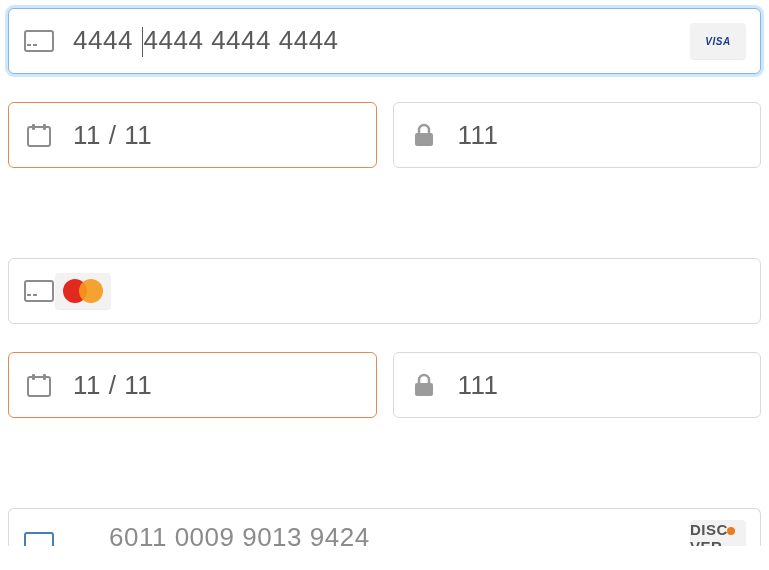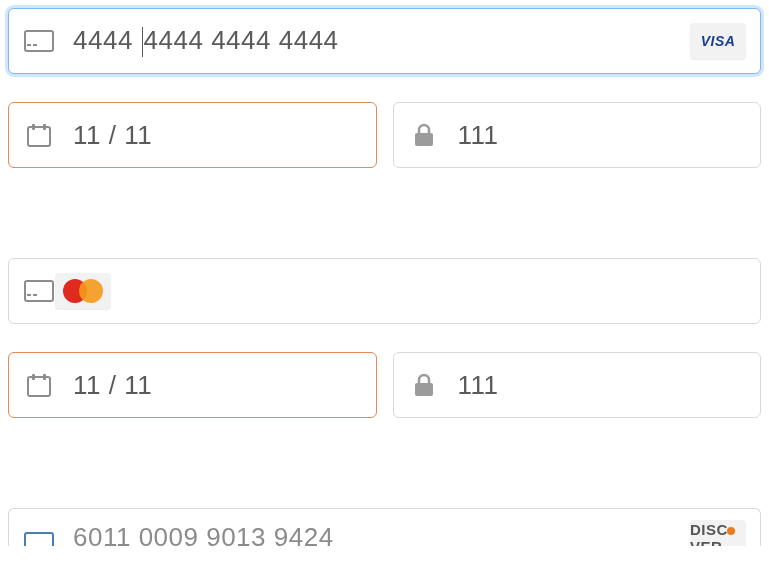--- a/index.html
+++ b/index.html
@@ -73,21 +73,21 @@
       align-items: center;
       justify-content: center;
       flex-shrink: 0;
       background: #f2f2f2;
       box-shadow: 0 1px 1px rgba(0,0,0,0.08);
     }
     .brand-visa {
       font-family: Arial, sans-serif;
       font-weight: 800;
       font-style: italic;
-      font-size: 14px;
+      font-size: 10px;
       color: #1a3d8f;
       letter-spacing: 0.5px;
     }
     .brand-mc {
       position: relative;
       width: 40px;
       height: 24px;
     }
     .mc-left, .mc-right {
       position: absolute;
@@ -191,21 +191,21 @@
           <rect x="2" y="11" width="18" height="13" rx="2" fill="#9b9b9b"></rect>
           <path d="M6 11 V8 a5 5 0 0 1 10 0 V11" stroke="#9b9b9b" stroke-width="2.5" fill="none"></path>
         </svg>
       </span>
       <span class="value">111</span>
     </div>
   </div>
 </div>
 
 <div class="card-group" style="margin-bottom:0;">
-  <div class="field card-number" style="margin-bottom:16px; border-bottom:none; border-bottom-left-radius:0; border-bottom-right-radius:0; height:38px; overflow:hidden; align-items:flex-end; padding-bottom:0;">
+  <div class="field card-number" style="margin-bottom:16px; border-bottom:none; border-bottom-left-radius:0; border-bottom-right-radius:0; height:38px; overflow:hidden; align-items:flex-end; padding-bottom:0;gap:36px;">
     <span class="icon-wrap" style="align-self:flex-end; margin-bottom:-8px;">
       <svg width="30" height="22" viewBox="0 0 30 22" fill="none">
         <rect x="1" y="1" width="28" height="20" rx="2" stroke="#4a7db8" stroke-width="2"></rect>
         <rect x="3" y="14" width="4" height="2" fill="#4a7db8"></rect>
         <rect x="9" y="14" width="4" height="2" fill="#4a7db8"></rect>
       </svg>
     </span>
     <span class="value" style="align-self:flex-end; line-height:1; margin-bottom:-4px; opacity:0.7;">6011 0009 9013 9424</span>
     <span class="brand-badge" style="align-self:flex-end; margin-bottom:-10px;">
       <span class="brand-discover">

